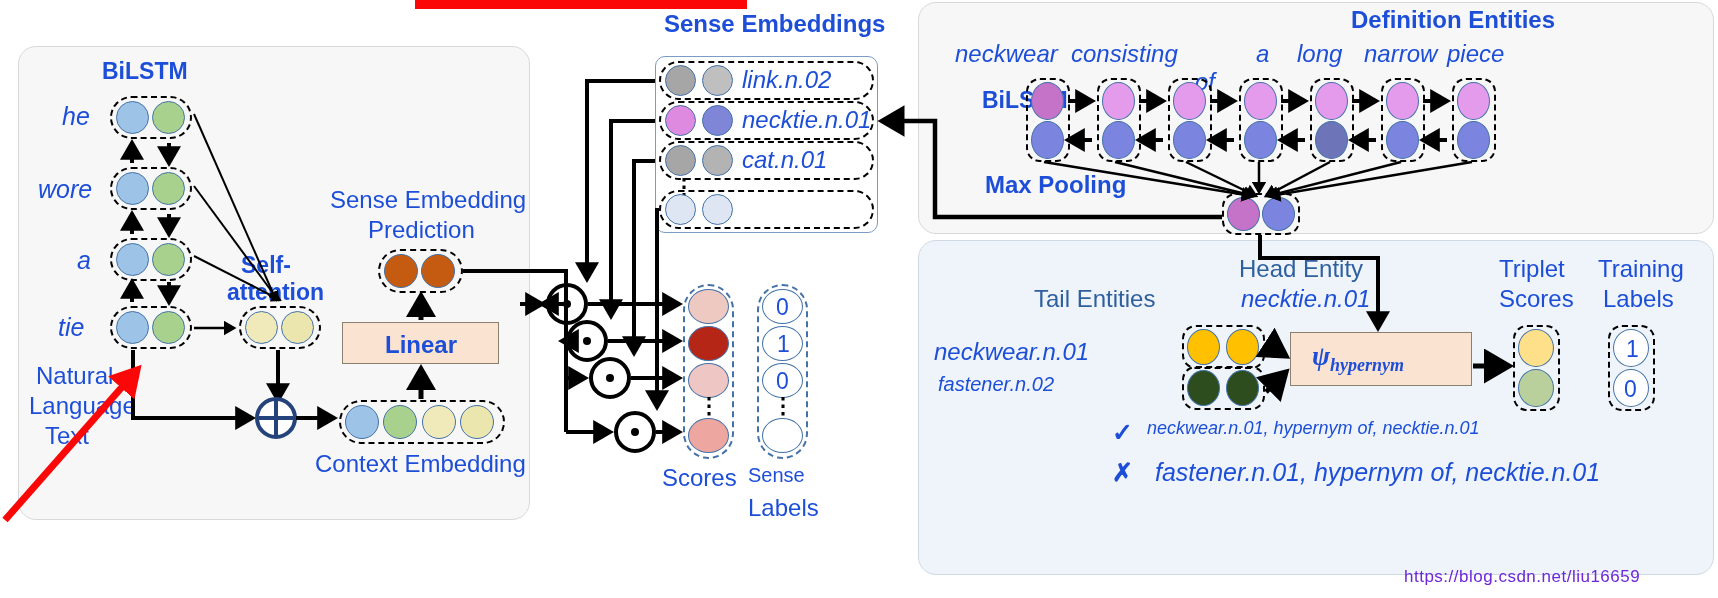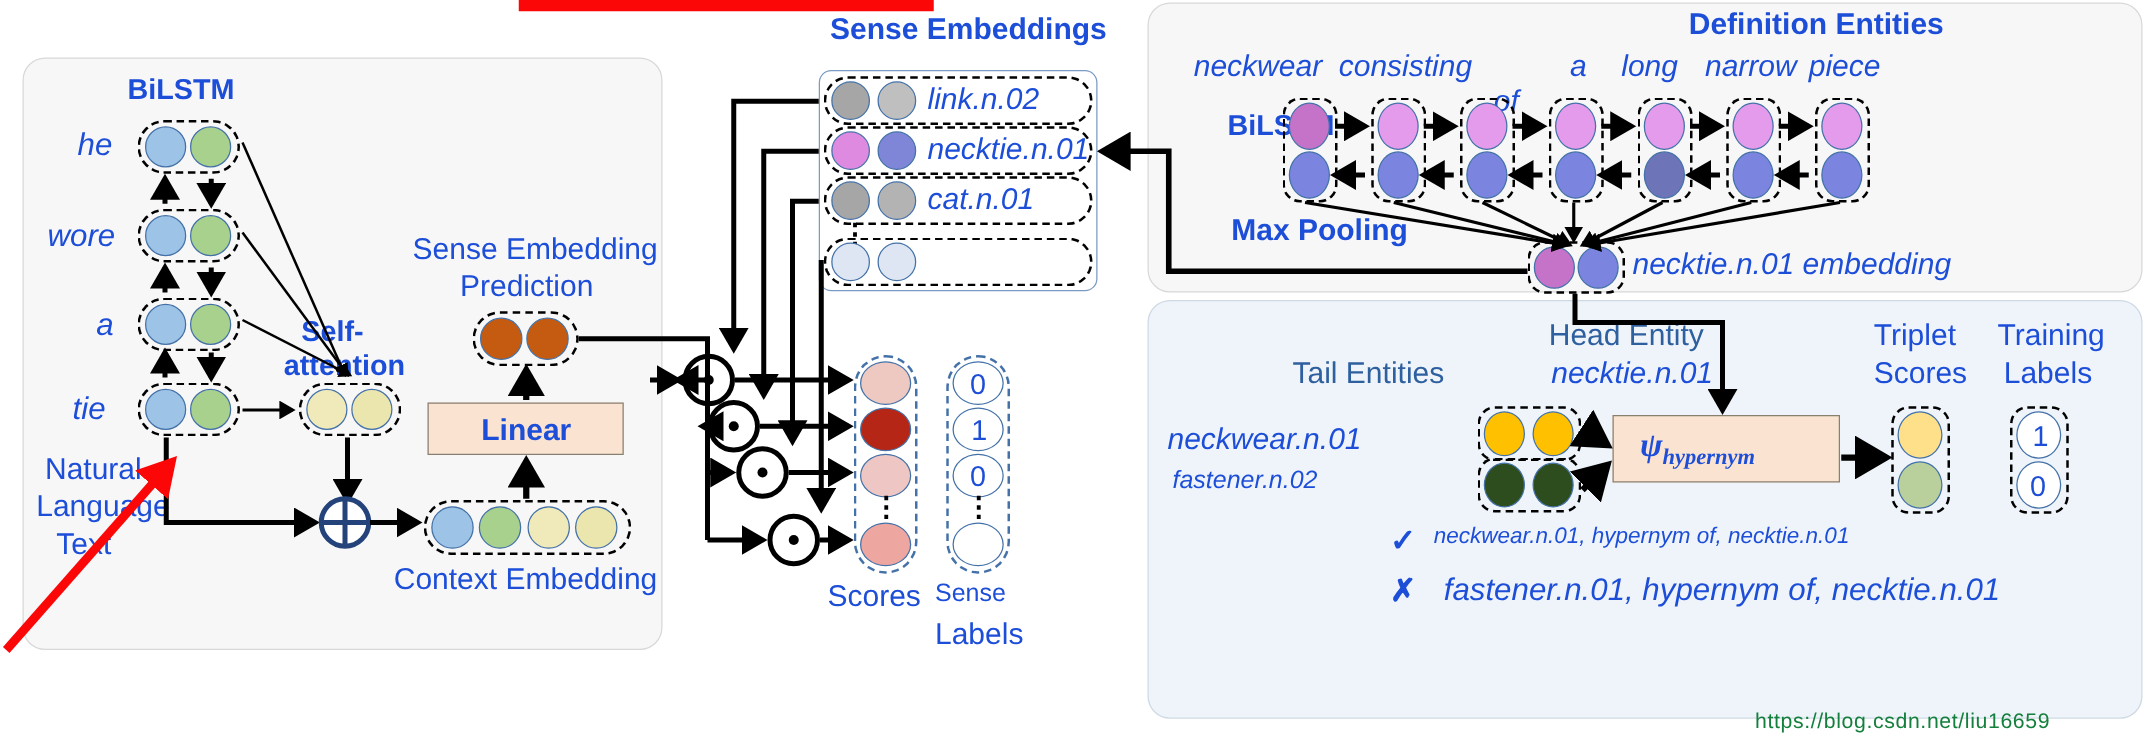--- a/index.html
+++ b/index.html
@@ -73,21 +73,21 @@
     position: absolute;
     background: #fae3d1;
     border: 1.5px solid #8a8070;
   }
 
   svg.ov { position: absolute; left: 0; top: 0; width: 1718px; height: 598px; pointer-events: none; }
 
   .redbar { position: absolute; background: #fb0707; }
   .watermark {
     position: absolute;
-    color: #15803d;
+    color: #6d28d9;
     font-size: 17px;
     letter-spacing: .5px;
     white-space: nowrap;
     font-family: "Liberation Sans", sans-serif;
     text-align: center;
   }
   .dots { position:absolute; color:#000; font-weight:bold; letter-spacing:0; line-height:0.55; text-align:center;}
 </style>
 </head>
 <body>
@@ -252,21 +252,20 @@
 
   <div class="caps-sq" style="left:1452px; top:78px; width:44px; height:84px;"></div>
   <div class="ell" style="left:1457px; top:82px; width:33px; height:38px; background:#e49bec;"></div>
   <div class="ell" style="left:1457px; top:121px; width:33px; height:38px; background:#7b85e0;"></div>
 
   <div class="lbl bold" style="left:985px; top:171px; font-size:24px;">Max Pooling</div>
 
   <div class="caps-sq" style="left:1222px; top:193px; width:78px; height:42px;"></div>
   <div class="ell" style="left:1227px; top:197px; width:33px; height:34px; background:#c473c9;"></div>
   <div class="ell" style="left:1262px; top:197px; width:33px; height:34px; background:#7b85e0;"></div>
-  <div class="lbl ital" style="left:1306px; top:198px; font-size:24px;">necktie.n.01 embedding</div>
 
   <div class="panel panel-blue" style="left:918px; top:240px; width:796px; height:335px;"></div>
 
   <div class="lbl" style="left:1034px; top:285px; font-size:24px; color:#2e5f9e;">Tail Entities</div>
   <div class="lbl" style="left:1239px; top:255px; font-size:24px; color:#2e5f9e;">Head Entity</div>
   <div class="lbl ital" style="left:1241px; top:285px; font-size:24px;">necktie.n.01</div>
 
   <div class="lbl" style="left:1499px; top:255px; font-size:24px;">Triplet</div>
   <div class="lbl" style="left:1499px; top:285px; font-size:24px;">Scores</div>
 

